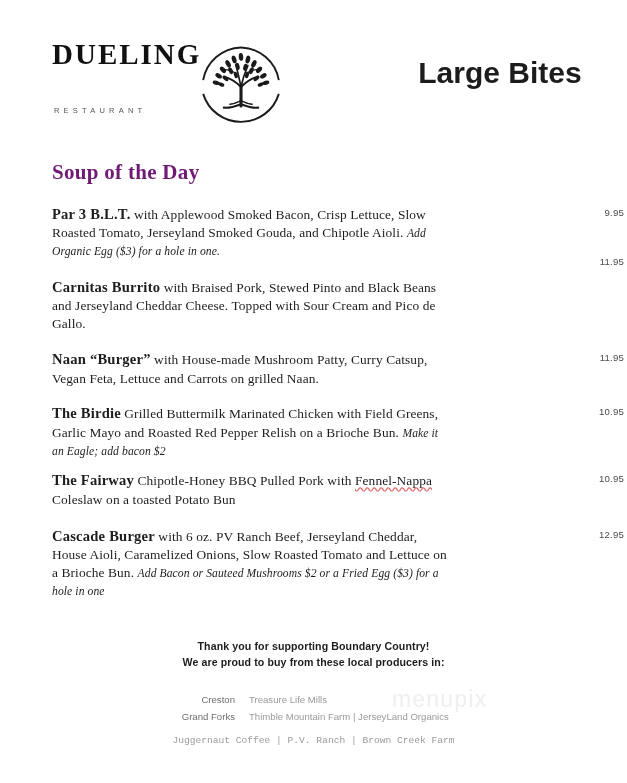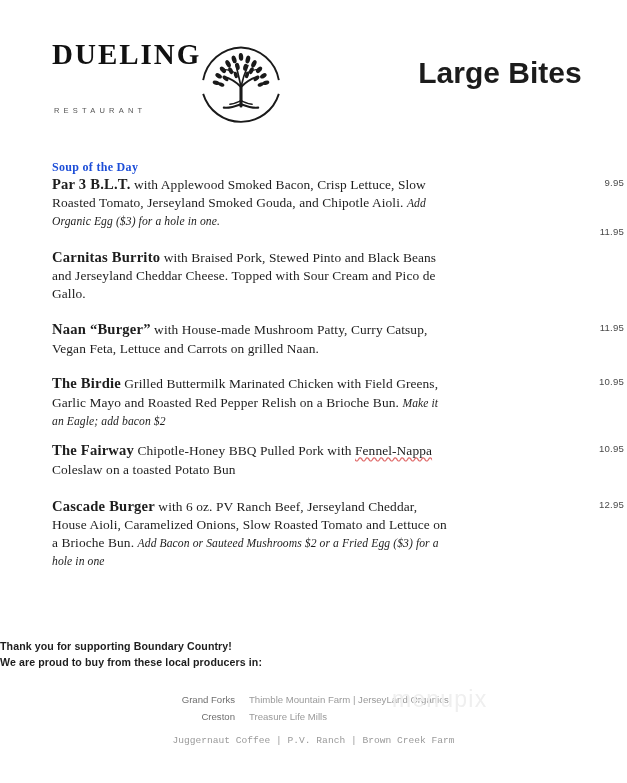--- a/index.html
+++ b/index.html
@@ -82,23 +82,24 @@
   
   .menu-body {
     position: absolute;
     top: 160px;
     left: 52px;
     width: 520px;
   }
   .section-heading {
     font-family: "Liberation Serif", serif;
     font-weight: bold;
-    font-size: 12px;
+    font-size: 21px;
     letter-spacing: 0.3px;
-    color: #1d4ed8;
+    color: #701a75;
+    margin-bottom: 20px;
   }
   .menu-item {
     position: relative;
     margin-bottom: 16px;
   }
   .item-text {
     width: 400px;
     font-family: "Liberation Serif", serif;
     font-size: 13.4px;
     line-height: 1.33;
@@ -130,21 +131,21 @@
     letter-spacing: 0.2px;
   }
   .price-offset-1 { top: 42px; }
 
   
   .footer {
     position: absolute;
     left: 0;
     top: 638px;
     width: 627px;
-    text-align: left;
+    text-align: center;
   }
   .footer-line {
     font-family: "Liberation Sans", sans-serif;
     font-size: 10.6px;
     font-weight: bold;
     color: #1d1d1d;
     line-height: 1.55;
     letter-spacing: 0.1px;
   }
   .producers {
@@ -301,25 +302,25 @@
 
 </div>
 
 <div class="footer">
   <div class="footer-line">Thank you for supporting Boundary Country!</div>
   <div class="footer-line">We are proud to buy from these local producers in:</div>
 </div>
 
 <div class="producers">
   <div class="producer-row">
+    <div class="producer-region">Creston</div>
+    <div class="producer-names">Treasure Life Mills</div>
+  </div>
+  <div class="producer-row">
     <div class="producer-region">Grand Forks</div>
     <div class="producer-names">Thimble Mountain Farm | JerseyLand Organics</div>
   </div>
-  <div class="producer-row">
-    <div class="producer-region">Creston</div>
-    <div class="producer-names">Treasure Life Mills</div>
-  </div>
   <div class="producer-row-final">
     <div class="producer-names">Juggernaut Coffee | P.V. Ranch | Brown Creek Farm</div>
   </div>
 </div>
 
 <div class="watermark">menupix</div>
 
 </body></html>

